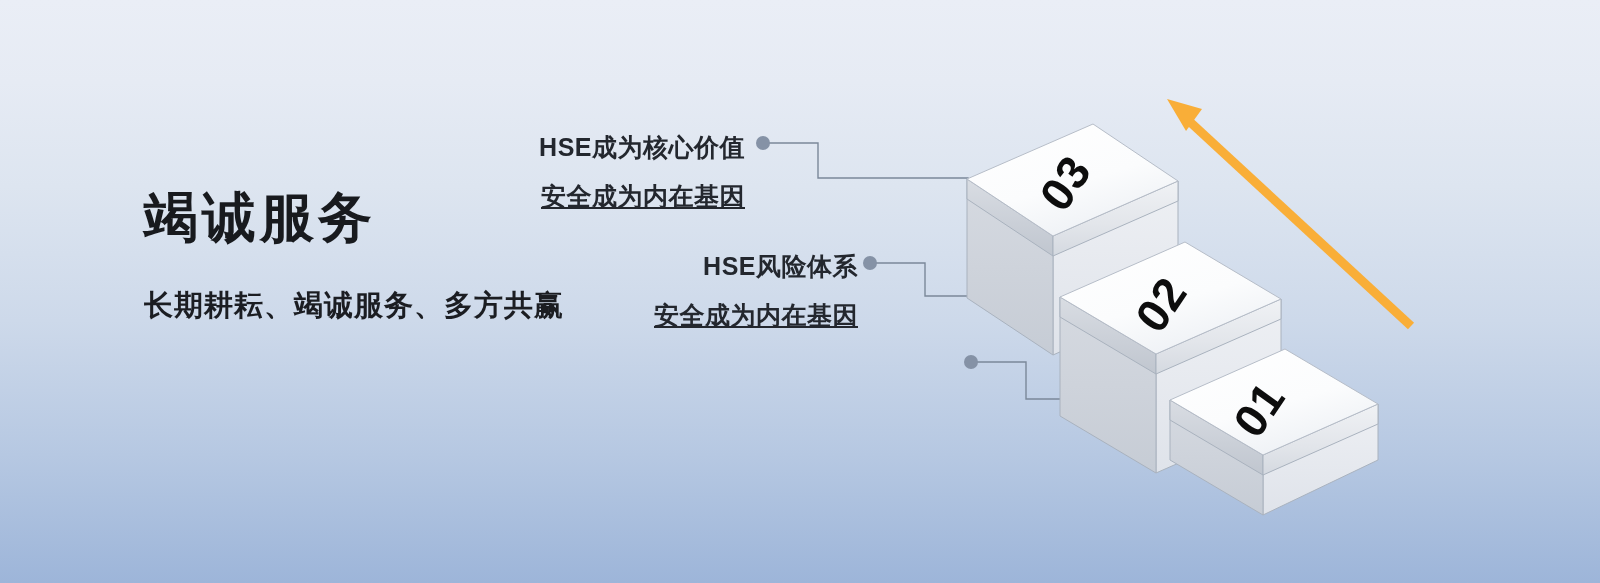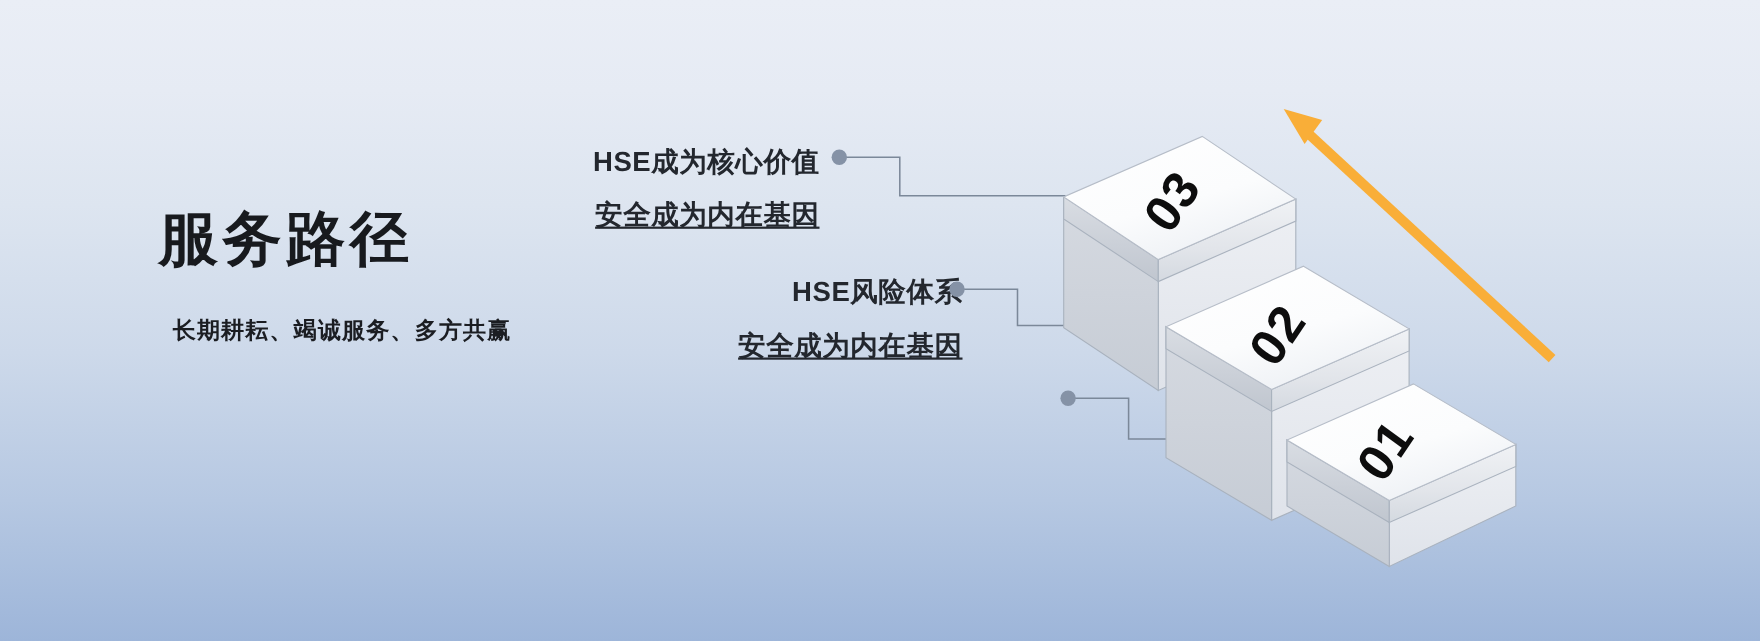--- a/index.html
+++ b/index.html
@@ -36,45 +36,44 @@
   #page-title {
     font-size: 54px;
     font-weight: 700;
     letter-spacing: 4px;
     color: #181a1e;
     line-height: 1.18;
     white-space: nowrap;
   }
   #page-subtitle {
     margin-top: 36px;
-    font-size: 21px;
+    font-size: 29px;
     font-weight: 700;
     letter-spacing: 1px;
     color: #1b1d22;
     white-space: nowrap;
-    margin-left: 13px;
   }
 
   
   .anno {
     position: absolute;
     text-align: right;
     white-space: nowrap;
   }
   .anno-line {
     font-size: 25px;
     font-weight: 600;
     color: #23272e;
     letter-spacing: 0.5px;
     line-height: 1;
   }
   .anno-line + .anno-line { margin-top: 24px; text-decoration: underline; }
 
   #anno-1 { left: 320px; top: 135px; width: 425px; }
-  #anno-2 { left: 470px; top: 254px; width: 405px; }
+  #anno-2 { left: 453px; top: 254px; width: 405px; }
   #anno-3 { left: 570px; top: 351px; width: 387px; }
 
   
   #scene {
     position: absolute;
     left: 0;
     top: 0;
     width: 1600px;
     height: 583px;
   }
@@ -85,21 +84,21 @@
     fill: #0d0d0d;
     letter-spacing: 1px;
   }
 </style>
 </head>
 <body>
 
 <div id="stage">
 
   <div id="headline">
-    <div id="page-title">服务路径</div>
+    <div id="page-title">竭诚服务</div>
     <div id="page-subtitle">长期耕耘、竭诚服务、多方共赢</div>
   </div>
 
   <div class="anno" id="anno-1">
     <div class="anno-line">HSE成为核心价值</div>
     <div class="anno-line">安全成为内在基因</div>
   </div>
 
   <div class="anno" id="anno-2">
     <div class="anno-line">HSE风险体系</div>

